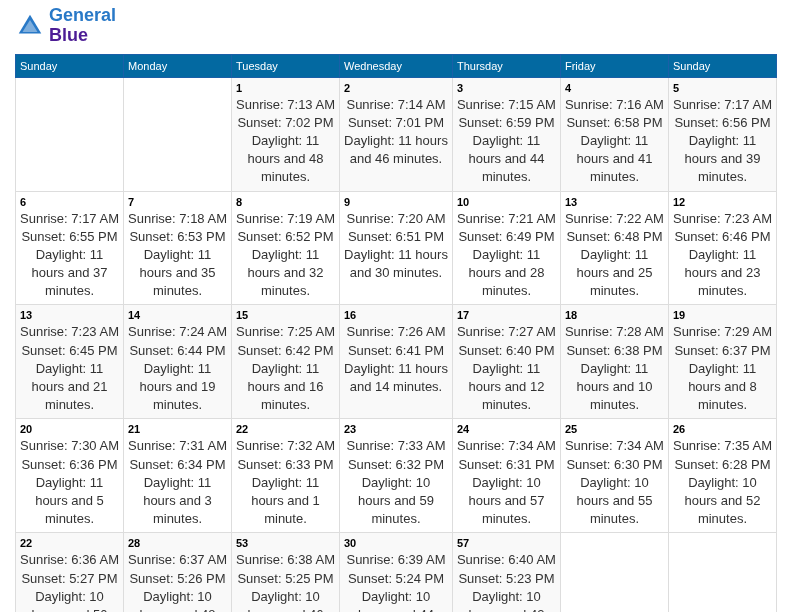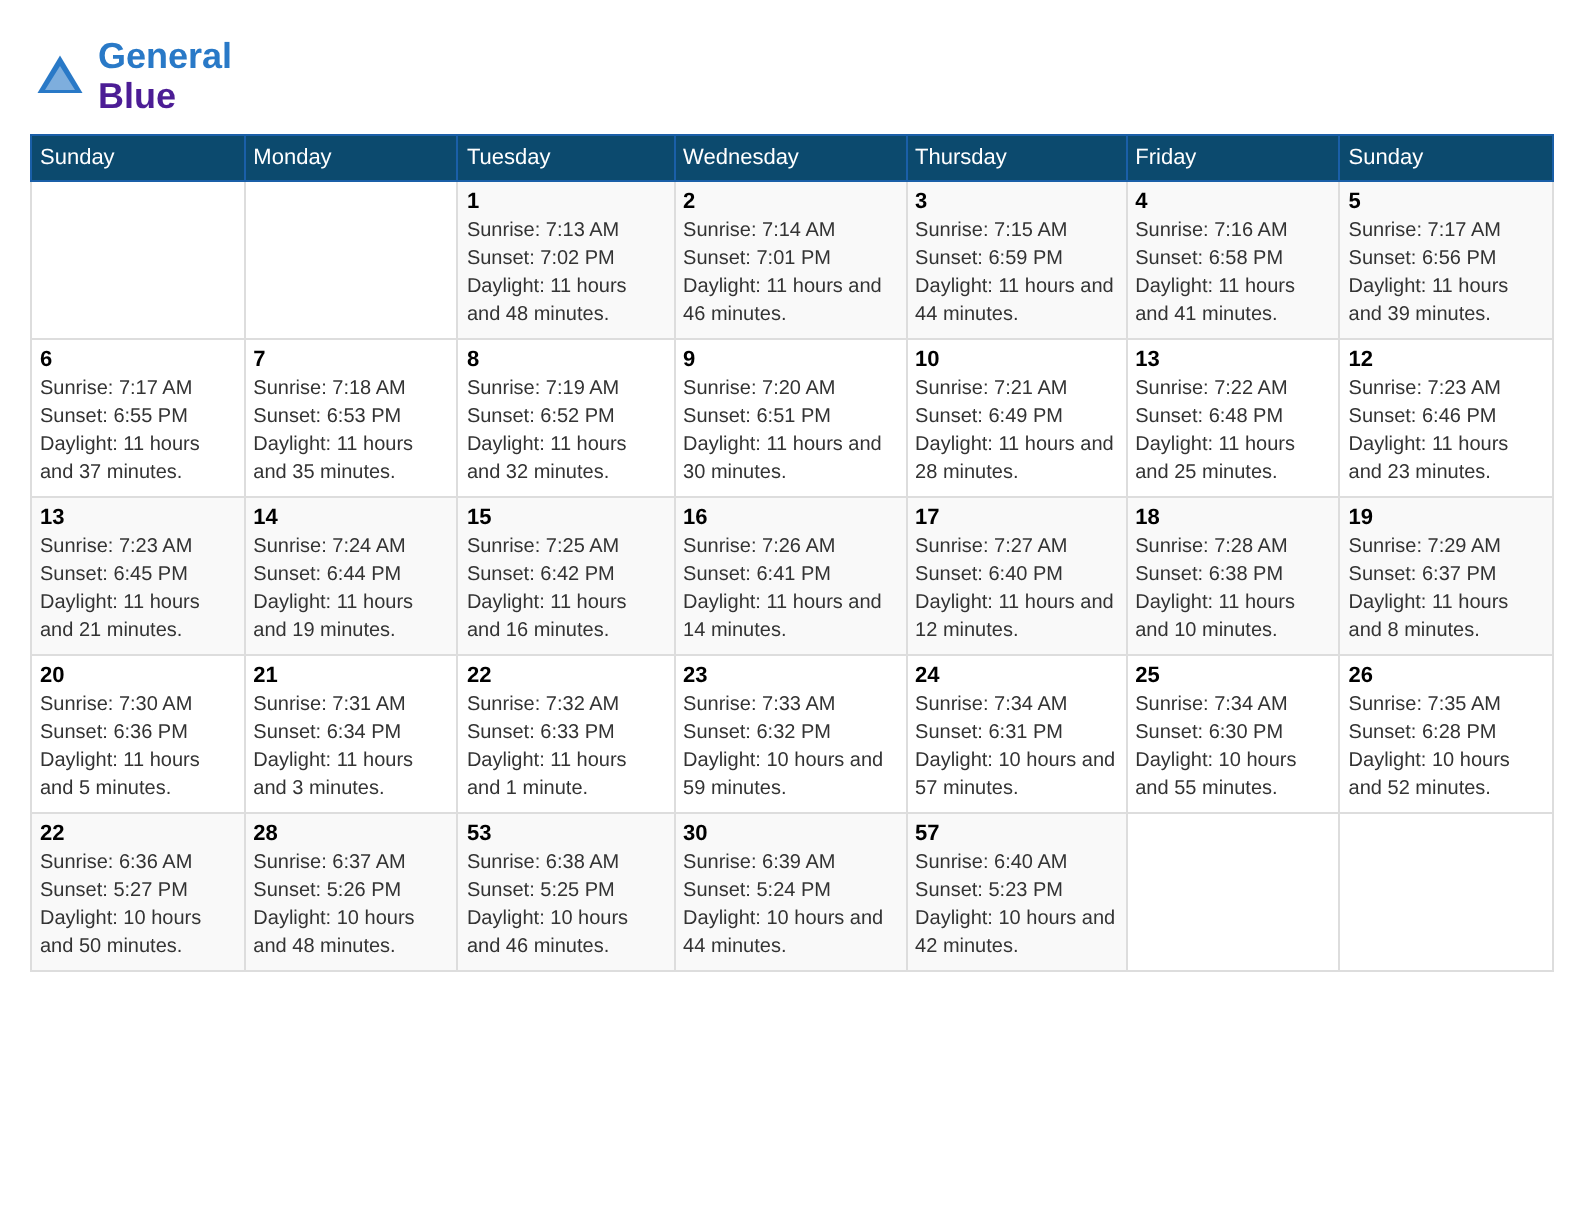--- a/index.html
+++ b/index.html
@@ -7,21 +7,21 @@
       font-family: Arial, sans-serif;
       background: #f5f5f5;
       width: 792px;
       height: 612px;
       overflow: hidden;
     }
     .page {
       width: 792px;
       height: 612px;
       background: white;
-      padding: 19px 15px;
+      padding: 6px 15px;
     }
     .header {
       display: flex;
       justify-content: space-between;
       align-items: flex-start;
       margin-bottom: 8px;
     }
     .logo {
       display: flex;
       align-items: center;
@@ -53,21 +53,21 @@
       font-size: 14px;
       color: #555;
       margin-top: 2px;
     }
     .calendar {
       width: 100%;
       border-collapse: collapse;
       font-size: 9.5px;
     }
     .calendar thead tr {
-      background: #0c4a6e;
+      background: #0369a1;
       color: white;
     }
     .calendar thead th {
       padding: 5px 4px;
       text-align: left;
       font-size: 11px;
       font-weight: normal;
       border: 1px solid #1a5fa8;
     }
     .calendar tbody tr {
@@ -84,23 +84,24 @@
     .calendar tbody tr:nth-child(odd) td {
       background: #f9f9f9;
     }
     .day-number {
       font-size: 11px;
       font-weight: bold;
       display: block;
       margin-bottom: 2px;
     }
     .day-info {
-      font-size: 10px;
+      font-size: 13px;
       color: #333;
       line-height: 1.4;
+      text-align: center;
     }
     .empty-cell {
       background: white !important;
     }
   </style>
 </head>
 <body>
 
 <div class="page">
   <div class="header">

